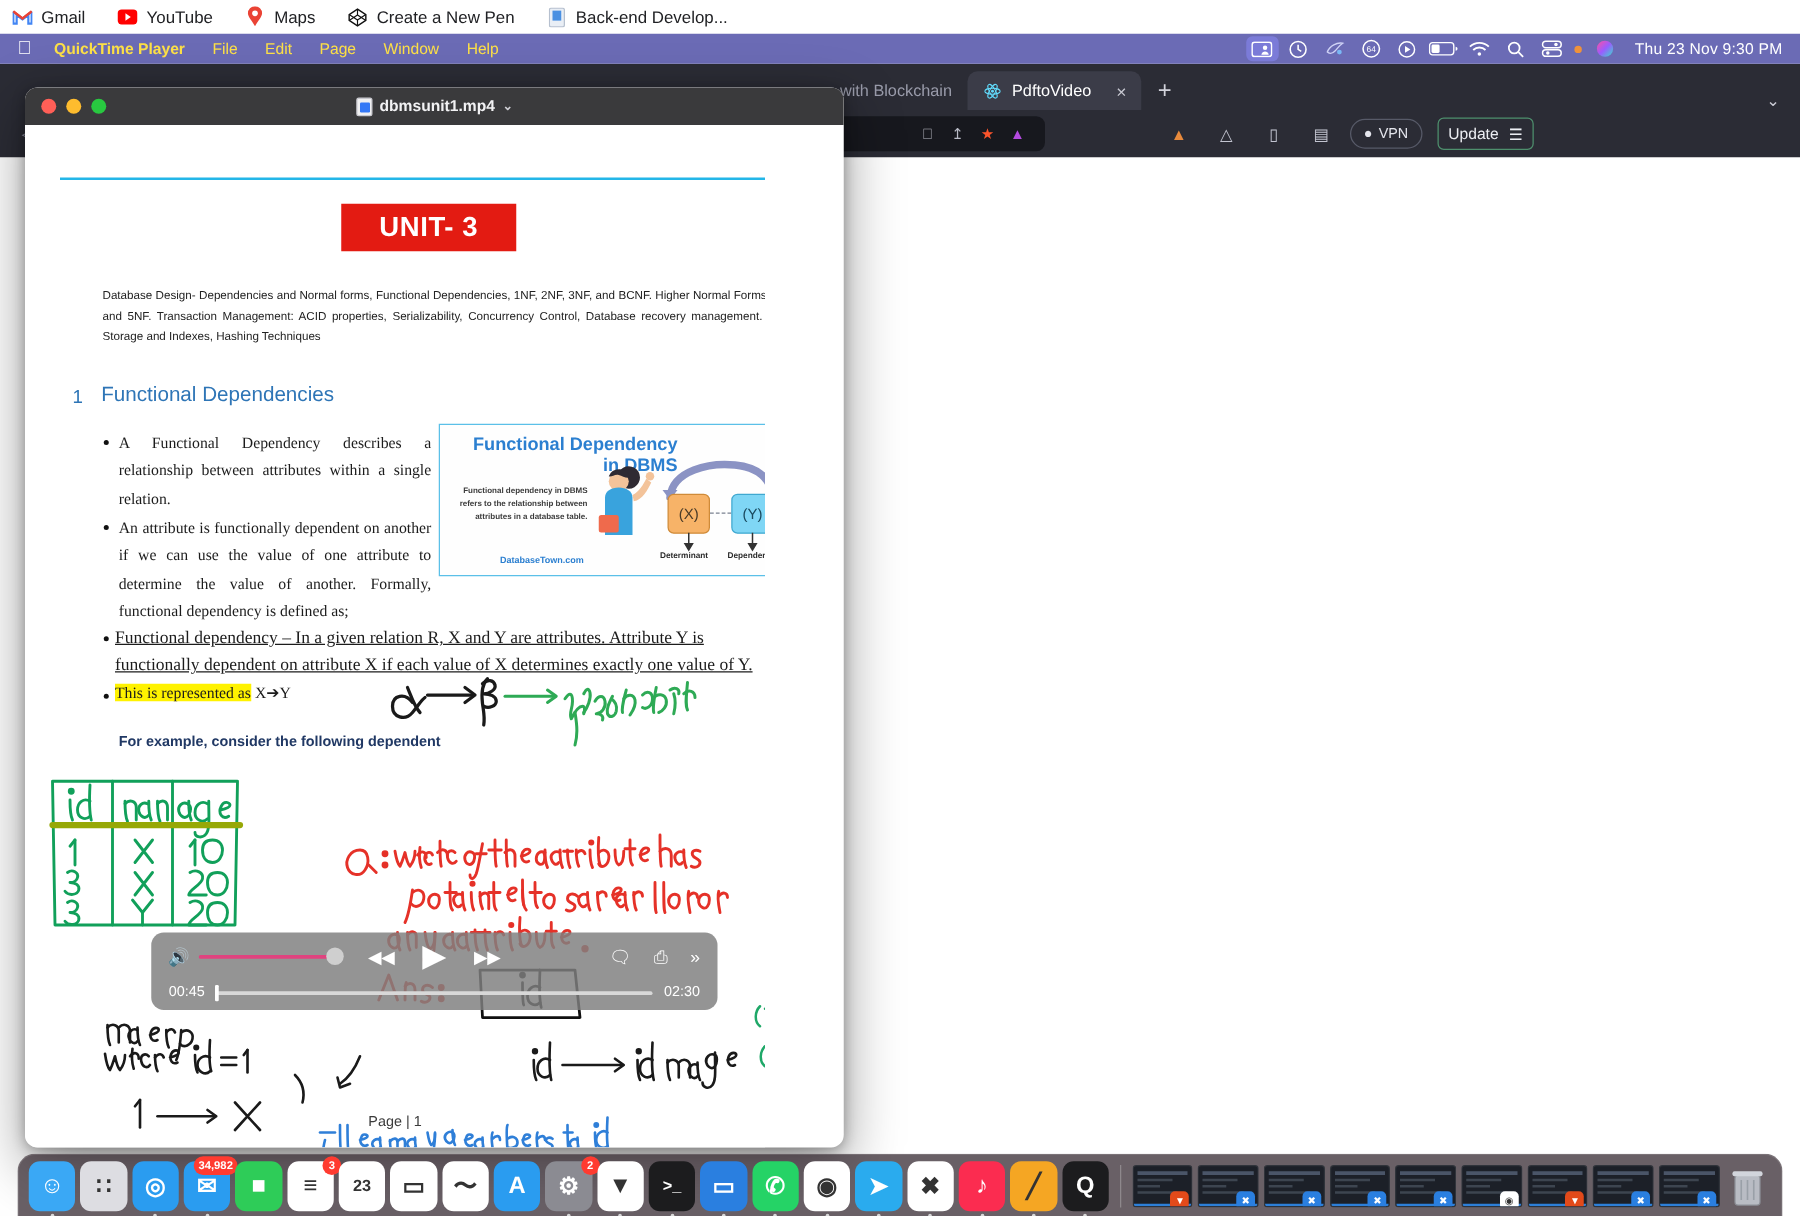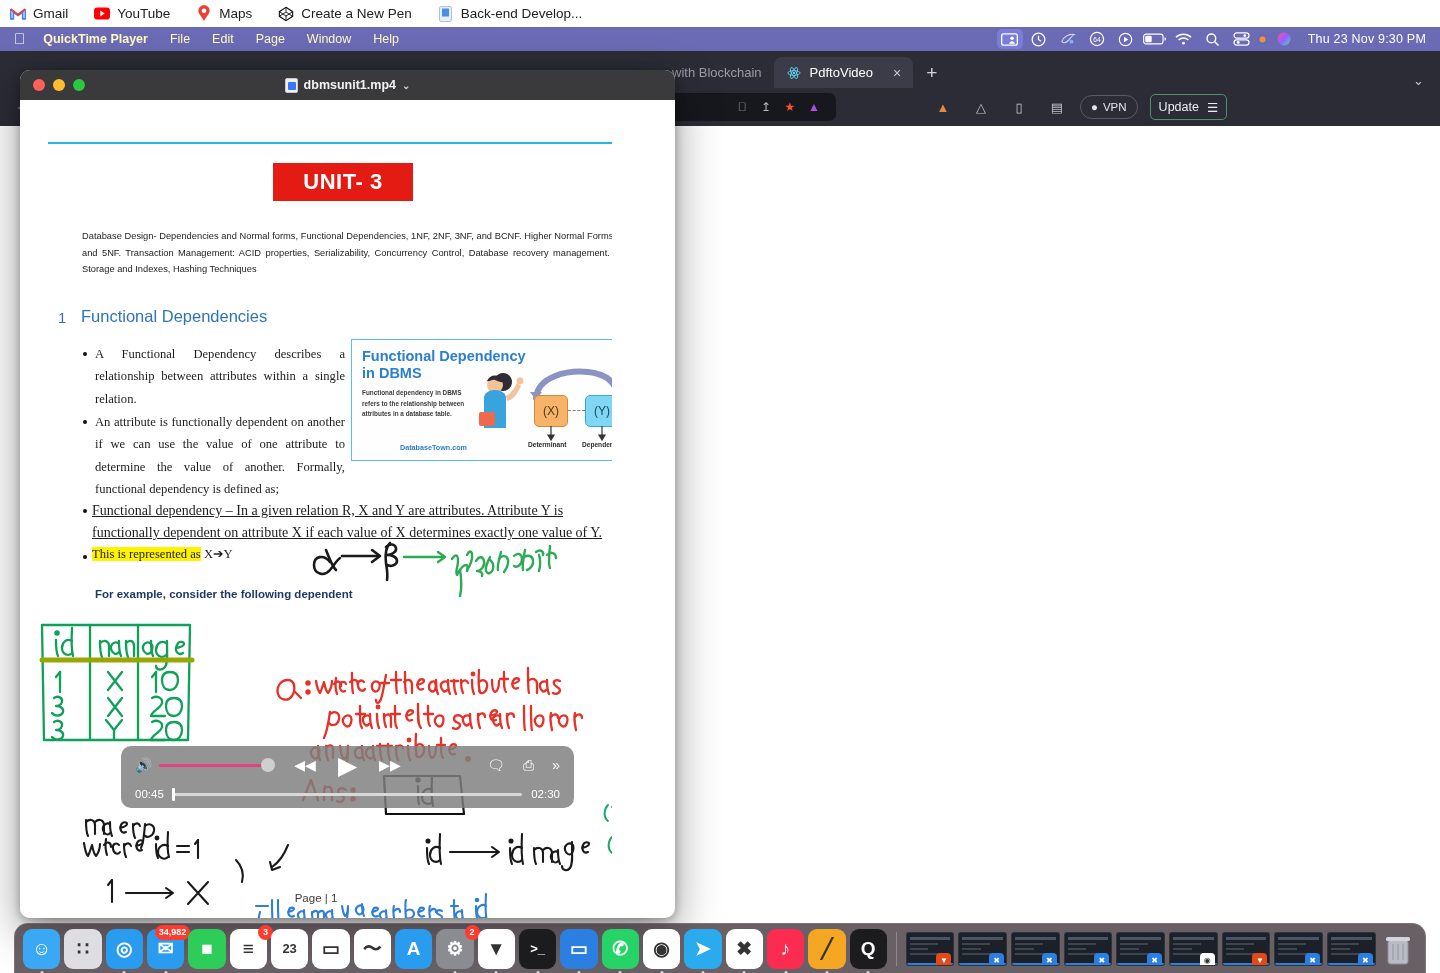--- a/index.html
+++ b/index.html
@@ -19,21 +19,21 @@
   .bm-item { display: flex; align-items: center; gap: 7px; cursor: default; }
   .bm-label { font-size: 13.5px; color: #202124; white-space: nowrap; }
   .bm-ico { width: 16px; height: 16px; display: inline-flex; align-items: center; justify-content: center; position: relative; }
 
   
   #menu-bar {
     position: absolute; left: 0; top: 27px; width: 1440px; height: 24px;
     background: #6b6bb5; display: flex; align-items: center; padding: 0 8px;
   }
   #menu-left { display: flex; align-items: center; gap: 0; }
-  .menu-item { color: #fef9c3; font-size: 12.5px; padding: 0 11px; line-height: 24px; white-space: nowrap; }
+  .menu-item { color: #fde047; font-size: 12.5px; padding: 0 11px; line-height: 24px; white-space: nowrap; }
   .menu-item.bold { font-weight: bold; padding-left: 6px; }
   #apple-logo { color: #fff; font-size: 15px; padding: 0 12px 0 6px; line-height: 24px; }
   #menu-right { margin-left: auto; display: flex; align-items: center; gap: 3px; padding-right: 6px; }
   .mb-ico { width: 26px; height: 20px; display: flex; align-items: center; justify-content: center; color: #fff; font-size: 13px; position: relative; }
   .mb-ico.active { background: #7b7bd8; border-radius: 5px; }
   #clock { color: #fff; font-size: 12.5px; margin-left: 8px; white-space: nowrap; letter-spacing: .2px; }
 
   
   #browser-window {
     position: absolute; left: 0; top: 51px; width: 1440px; height: 871px;
@@ -156,21 +156,21 @@
     position: absolute; width: 4px; height: 4px; border-radius: 50%; background: #111;
   }
   #b1 { left: 75px; top: 243px; width: 250px; font-size: 12.6px; line-height: 22.3px; text-align: justify; }
   #b2 { left: 75px; top: 311px; width: 250px; font-size: 12.6px; line-height: 22.3px; text-align: justify; }
   #b3 { left: 72px; top: 400px; width: 540px; font-size: 14px; line-height: 22.3px; text-decoration: underline; }
   #b4 { left: 72px; top: 446px; width: 260px; font-size: 12.6px; }
   .hl { background: #fff200; margin-top: 48px; }
 
   #infographic {
     position: absolute; left: 331px; top: 239px; width: 275px; height: 122px;
-    border: 1.6px solid #5bc0e8; background: #fefefe; overflow: hidden;
+    border: 1.6px solid #5bc0e8; background: #fefefe; overflow: hidden; text-align: right;
   }
   #ig-title {
     position: absolute; left: 10px; top: 8px; width: 180px; font-size: 14.5px;
     font-weight: bold; color: #2b7fd0; line-height: 17px;
   }
   #ig-body {
     position: absolute; left: 10px; top: 48px; width: 108px; font-size: 6.4px;
     color: #3b3b3b; line-height: 10.5px; font-weight: bold;
   }
   #ig-brand {

